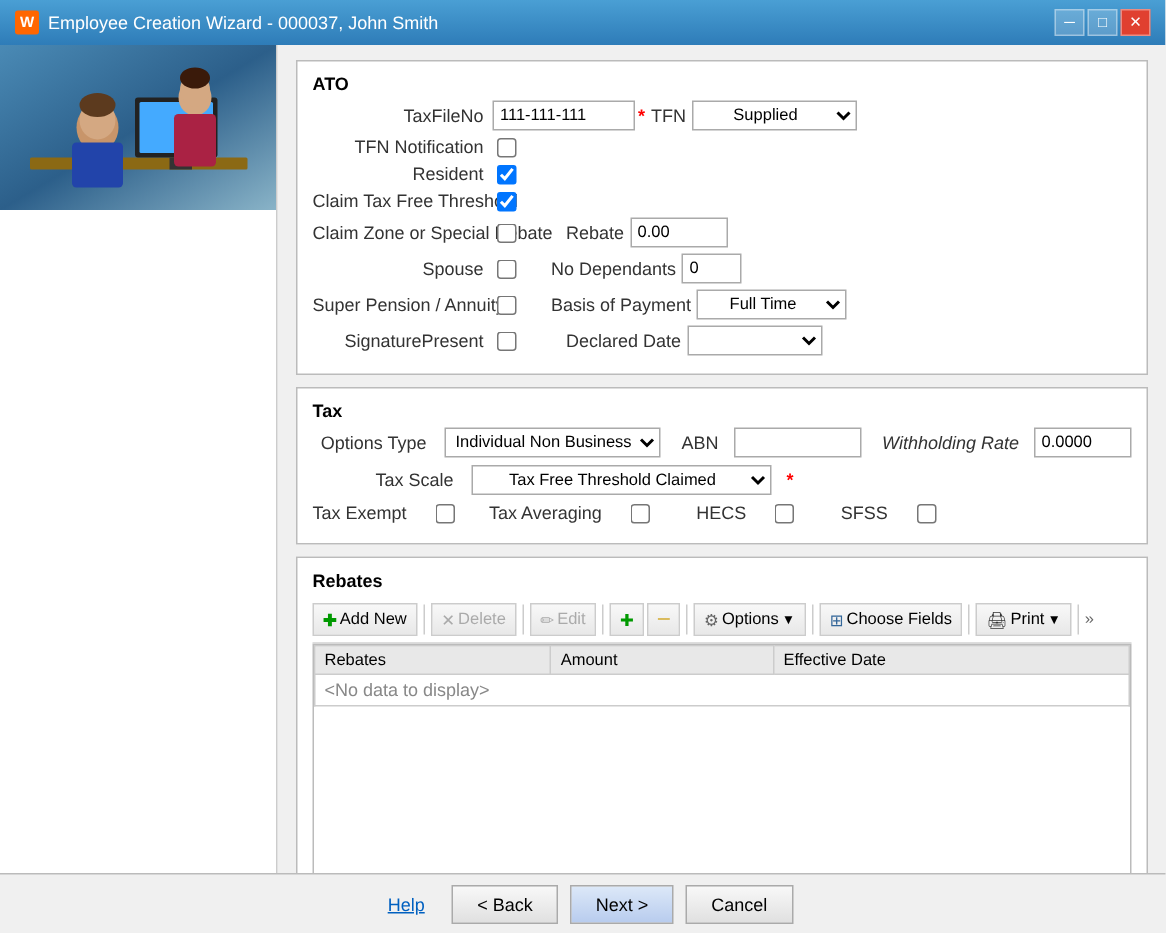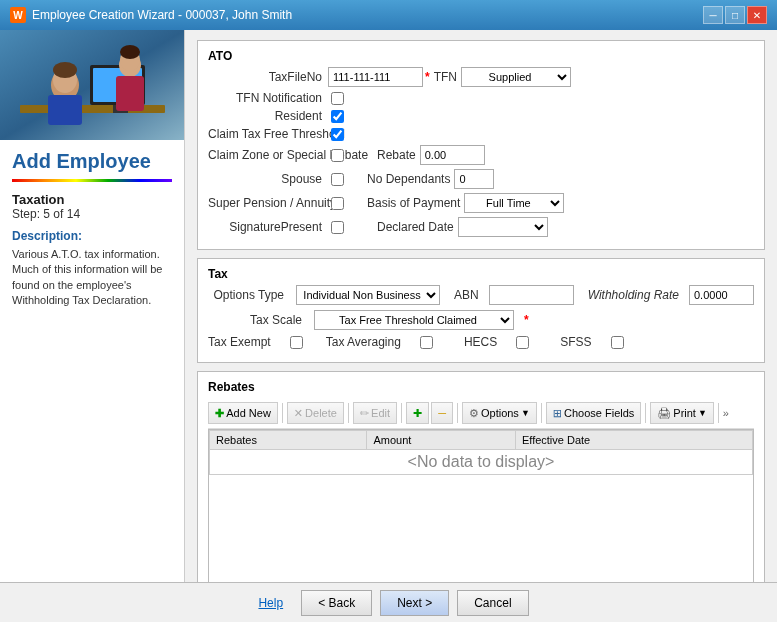--- a/index.html
+++ b/index.html
@@ -79,21 +79,21 @@
       height: 22px;
       white-space: nowrap;
     }
     .toolbar-btn.disabled { color: #aaa; cursor: default; }
     .toolbar-sep { width: 1px; height: 20px; background: #ccc; margin: 0 2px; }
 
     .grid-table { width: 100%; border-collapse: collapse; font-size: 11px; }
     .grid-table th { background: #e8e8e8; border: 1px solid #ccc; padding: 3px 6px; text-align: left; font-weight: normal; }
     .grid-table td { border: 1px solid #ccc; padding: 3px 6px; }
     .grid-container { border: 1px solid #bbb; height: 180px; overflow-y: auto; background: white; }
-    .no-data { text-align: center; color: #888; padding: 60px 0; font-size: 16px; }
+    .no-data { color: #888; padding: 60px 0; font-size: 12px; }
 
     .bottom-bar {
       position: fixed;
       bottom: 0;
       left: 0;
       right: 0;
       height: 40px;
       background: #f0f0f0;
       border-top: 1px solid #bbb;
       display: flex;
@@ -169,28 +169,20 @@
         <rect x="48" y="65" width="34" height="30" fill="#2244aa" rx="3"></rect>
         <ellipse cx="65" cy="50" rx="12" ry="13" fill="#d4a882"></ellipse>
 
         <ellipse cx="65" cy="40" rx="12" ry="8" fill="#5c3a1e"></ellipse>
 
         <ellipse cx="130" cy="35" rx="11" ry="12" fill="#d4a882"></ellipse>
         <rect x="116" y="46" width="28" height="35" fill="#aa2244" rx="3"></rect>
         <ellipse cx="130" cy="30" rx="10" ry="11" fill="#d4a882"></ellipse>
         <ellipse cx="130" cy="22" rx="10" ry="7" fill="#3a1a0a"></ellipse>
       </svg>
-    </div>
-    <div class="left-content">
-      <div class="add-employee-title">Add Employee</div>
-      <div class="rainbow-line"></div>
-      <div class="section-label">Taxation</div>
-      <div class="step-label">Step: 5 of 14</div>
-      <div class="description-label">Description:</div>
-      <div class="description-text">Various A.T.O. tax information. Much of this information will be found on the employee's Withholding Tax Declaration.</div>
     </div>
   </div>
 
   <div class="right-panel">
 
     <div class="ato-section">
       <div class="section-title-bar">ATO</div>
 
       <div class="form-row" style="margin-bottom:4px;">
         <span class="form-label" style="width:120px;text-align:right;padding-right:6px;">TaxFileNo</span>

